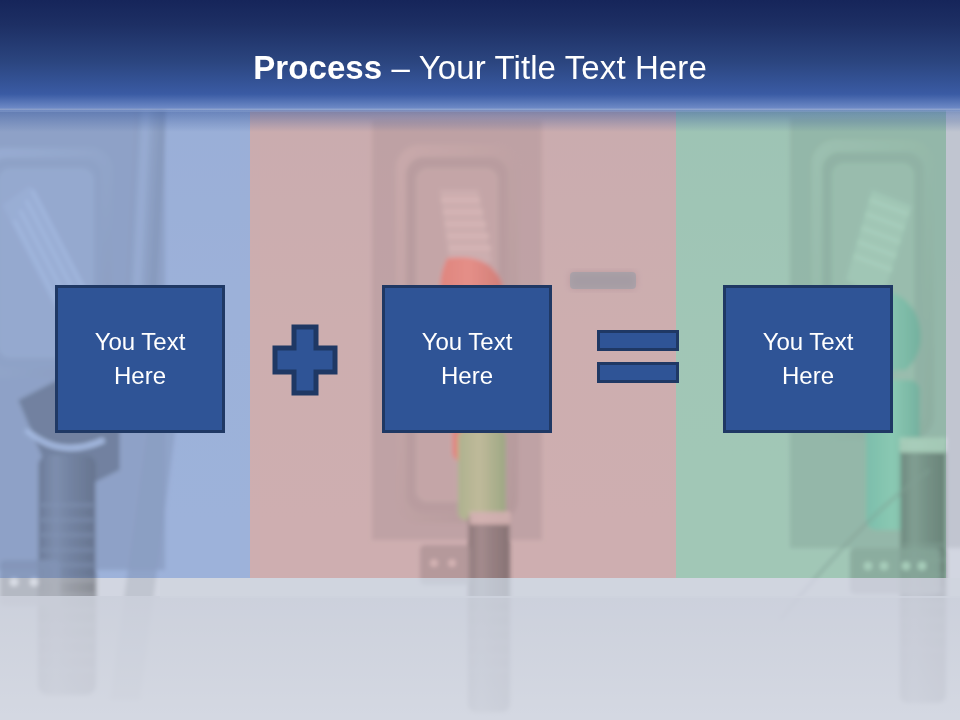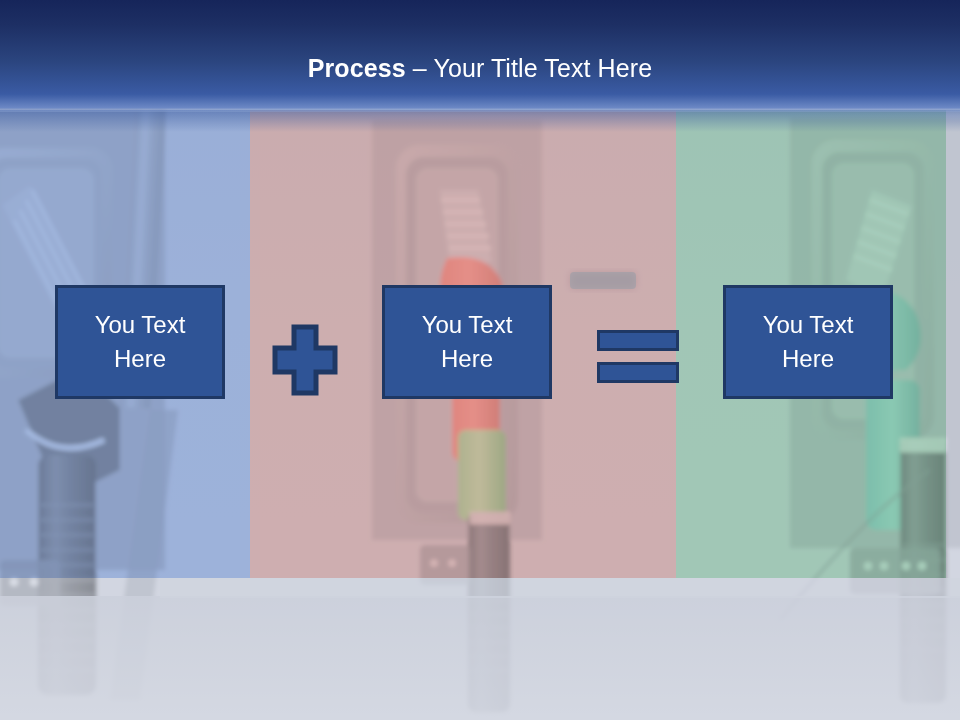--- a/index.html
+++ b/index.html
@@ -67,21 +67,21 @@
         #6b87c4 96%,
         rgba(150,172,214,0.35) 100%);
   }
   .header-title {
     position: absolute;
     left: 0;
     top: 49px;
     width: 960px;
     text-align: center;
     color: #ffffff;
-    font-size: 25px;
+    font-size: 33px;
     line-height: 38px;
     letter-spacing: 0.1px;
     white-space: nowrap;
   }
   .header-title .bold { font-weight: bold; }
   .header-title .light { font-weight: normal; }
 
   
   .box {
     position: absolute;
@@ -89,21 +89,21 @@
     background: #2f5496;
     border: 3px solid #1f3864;
     color: #ffffff;
     display: flex;
     align-items: center;
     justify-content: center;
     text-align: center;
     font-size: 24px;
     line-height: 34px;
     top: 285px;
-    height: 114px;
+    height: 148px;
   }
   .box-1 { left: 55px;  width: 170px; }
   .box-2 { left: 382px; width: 170px; }
   .box-3 { left: 723px; width: 170px; }
   .box-text { display: block; padding: 0 6px; }
 
   
   .plus-sign {
     position: absolute;
     left: 272px;

